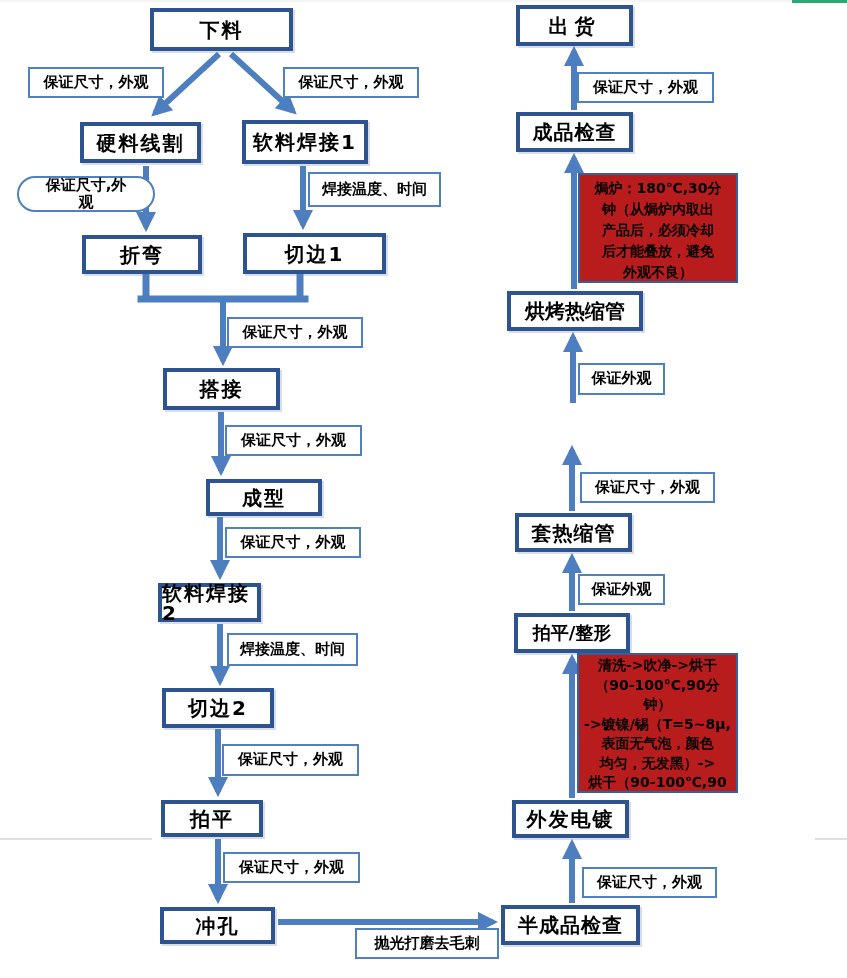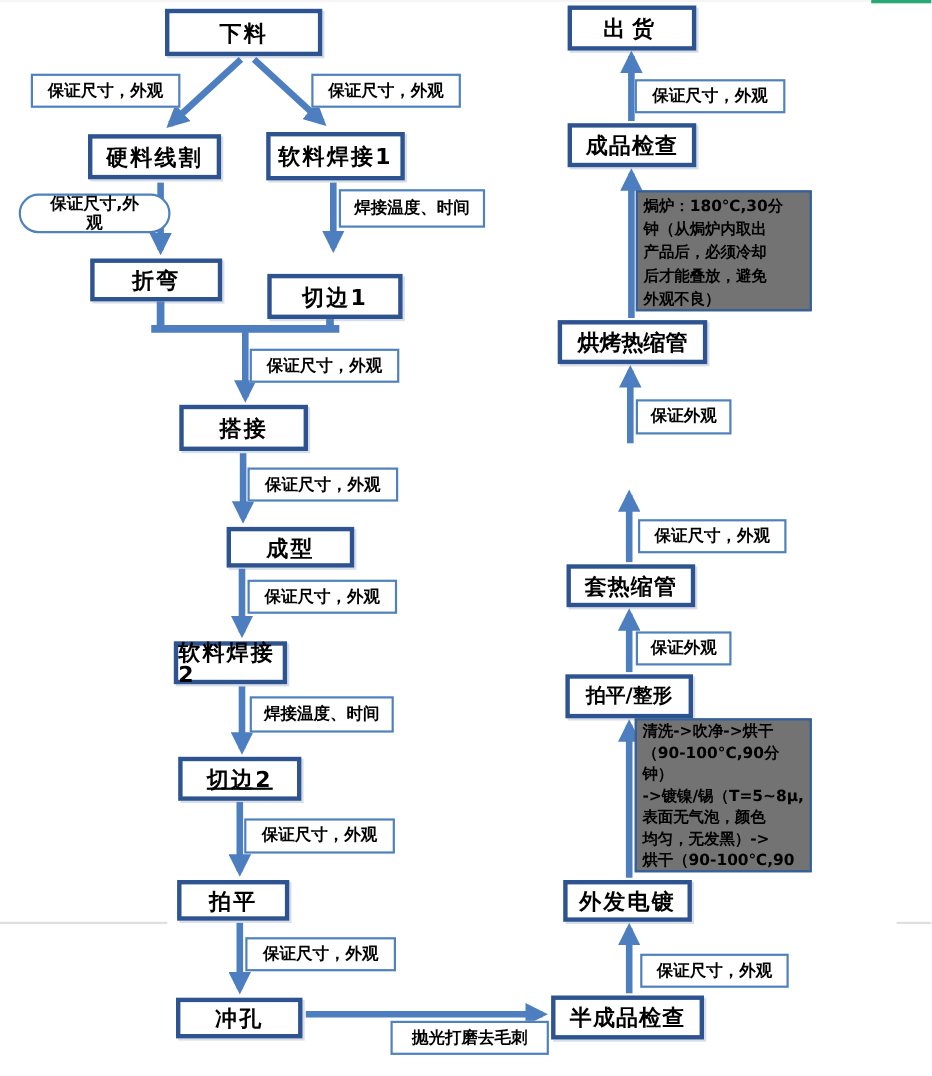--- a/index.html
+++ b/index.html
@@ -20,24 +20,24 @@
     box-shadow:2px 2px 0 rgba(110,135,170,.28);
   }
   .elabel{
     position:absolute;z-index:2;background:#ffffff;box-sizing:border-box;
     border:2px solid var(--label-border,#4f81bd);
     display:flex;align-items:center;justify-content:center;
     font-weight:bold;font-size:15px;line-height:1.15;
     white-space:pre-line;text-align:center;
   }
   .note{
-    position:absolute;z-index:2;background:#737373;box-sizing:border-box;
+    position:absolute;z-index:2;background:#b91c1c;box-sizing:border-box;
     border:2px solid var(--note-border,#34609c);
     font-weight:bold;font-size:14px;line-height:21px;
-    white-space:pre-line;text-align:left;padding:3px 5px;overflow:hidden;
+    white-space:pre-line;text-align:center;padding:3px 5px;overflow:hidden;
   }
   .note-2{line-height:19.5px;padding-top:1px;}
 </style>
 </head>
 <body>
 
 <div id="canvas">
 
   <div class="strip" style="left:0;top:0;width:792px;height:2px;background:var(--top-strip-gray,#f5f5f6);"></div>
   <div class="strip" style="left:792px;top:0;width:55px;height:3px;background:var(--top-bar-green,#2aa876);"></div>
@@ -68,25 +68,25 @@
     <line class="arrow" x1="572" y1="511" x2="572" y2="450" marker-end="url(#ah)"></line>
     <line class="arrow" x1="573" y1="403" x2="573" y2="337" marker-end="url(#ah)"></line>
     <line class="arrow" x1="574" y1="289" x2="574" y2="158" marker-end="url(#ah)"></line>
     <line class="arrow" x1="574" y1="110" x2="574" y2="51" marker-end="url(#ah)"></line>
   </svg>
 
   <div class="node" style="left:150px;top:8px;width:143px;height:43px;">下料</div>
   <div class="node" style="left:80px;top:122px;width:121px;height:41px;">硬料线割</div>
   <div class="node" style="left:242px;top:120px;width:126px;height:44px;">软料焊接1</div>
   <div class="node" style="left:82px;top:235px;width:120px;height:39px;">折弯</div>
-  <div class="node" style="left:243px;top:233px;width:123px;height:41px;margin-top:16px;">切边1</div>
+  <div class="node" style="left:243px;top:233px;width:143px;height:41px;">切边1</div>
   <div class="node" style="left:163px;top:368px;width:117px;height:42px;">搭接</div>
   <div class="node" style="left:162px;top:479px;width:116px;height:37px;margin-left:44px;">成型</div>
   <div class="node" style="left:158px;top:583px;width:103px;height:39px;">软料焊接2</div>
-  <div class="node" style="left:162px;top:688px;width:112px;height:40px;text-decoration:underline;">切边2</div>
+  <div class="node" style="left:162px;top:688px;width:112px;height:40px;">切边2</div>
   <div class="node" style="left:161px;top:800px;width:102px;height:37px;">拍平</div>
   <div class="node" style="left:160px;top:907px;width:115px;height:37px;">冲孔</div>
   <div class="node" style="left:501px;top:905px;width:139px;height:40px;letter-spacing:1px;">半成品检查</div>
   <div class="node" style="left:512px;top:800px;width:117px;height:38px;">外发电镀</div>
   <div class="node" style="left:514px;top:613px;width:116px;height:40px;font-size:18px;letter-spacing:0;">拍平/整形</div>
   <div class="node" style="left:515px;top:513px;width:117px;height:39px;letter-spacing:1px;">套热缩管</div>
   <div class="node" style="left:507px;top:291px;width:136px;height:40px;letter-spacing:0;">烘烤热缩管</div>
   <div class="node" style="left:516px;top:112px;width:117px;height:40px;letter-spacing:1px;">成品检查</div>
   <div class="node" style="left:516px;top:5px;width:117px;height:41px;letter-spacing:6px;">出货</div>
 

